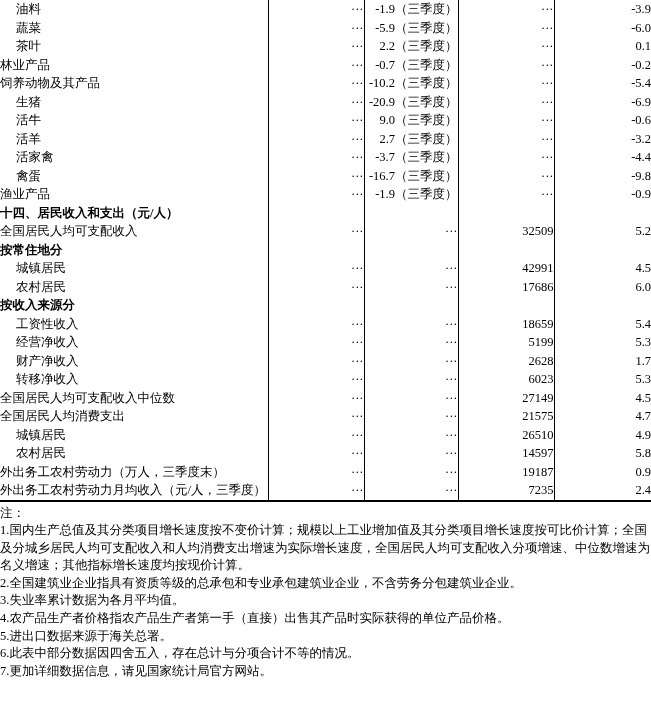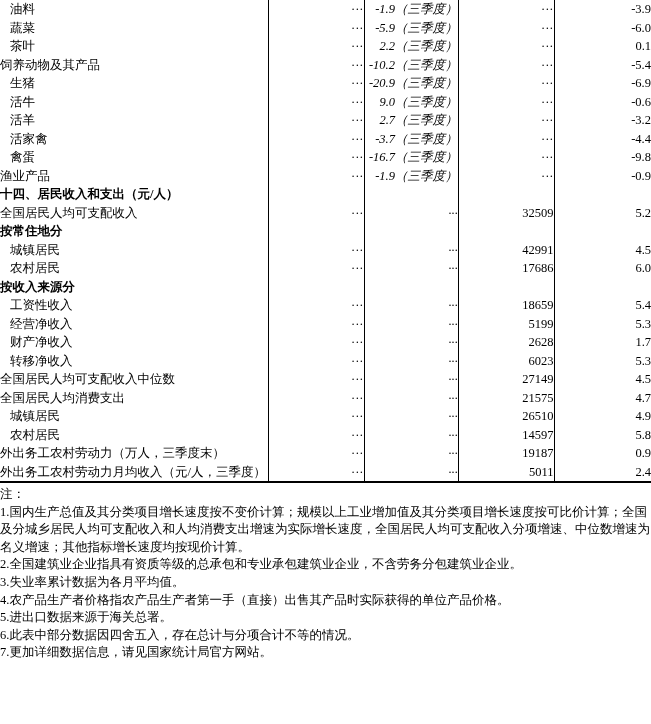--- a/index.html
+++ b/index.html
@@ -24,29 +24,29 @@
     line-height: 18.5px;
     height: 18.5px;
     vertical-align: middle;
     white-space: nowrap;
     overflow: hidden;
   }
   td.label {
     padding-left: 2px;
     white-space: normal; 
   }
-  td.label.ind2 { padding-left: 10px; }
+  td.label.ind2 { padding-left: 16px; }
   tr.bold td.label { font-weight: bold; margin-left: 44px; }
   td.v {
     text-align: right;
     border-left: 1px solid #000000;
     font-size: 12px;
   }
   td.c2 { padding-right: 12px; }
-  td.c3 { padding-right: 7px; font-style: italic; }
+  td.c3 { padding-right: 7px; }
   td.c4 { padding-right: 11px; }
   td.c5 { padding-right: 13px; }
   .notes {
     padding-top: 3px;
     font-size: 12.5px;
     line-height: 17.6px;
   }
   .notes .note-line { white-space: normal; }
 </style>
 </head>
@@ -78,20 +78,27 @@
           <td class="v c5">-6.0</td>
         </tr>
         <tr>
           <td class="label ind2">茶叶</td>
           <td class="v c2">···</td>
           <td class="v c3">2.2（三季度）</td>
           <td class="v c4">···</td>
           <td class="v c5">0.1</td>
         </tr>
         <tr>
+          <td class="label">林业产品</td>
+          <td class="v c2">···</td>
+          <td class="v c3">-0.7（三季度）</td>
+          <td class="v c4">···</td>
+          <td class="v c5">-0.2</td>
+        </tr>
+        <tr>
           <td class="label">饲养动物及其产品</td>
           <td class="v c2">···</td>
           <td class="v c3">-10.2（三季度）</td>
           <td class="v c4">···</td>
           <td class="v c5">-5.4</td>
         </tr>
         <tr>
           <td class="label ind2">生猪</td>
           <td class="v c2">···</td>
           <td class="v c3">-20.9（三季度）</td>
@@ -235,21 +242,21 @@
           <td class="label">外出务工农村劳动力（万人，三季度末）</td>
           <td class="v c2">···</td>
           <td class="v c3">···</td>
           <td class="v c4">19187</td>
           <td class="v c5">0.9</td>
         </tr>
         <tr>
           <td class="label">外出务工农村劳动力月均收入（元/人，三季度）</td>
           <td class="v c2">···</td>
           <td class="v c3">···</td>
-          <td class="v c4">5011</td>
+          <td class="v c4">7235</td>
           <td class="v c5">2.4</td>
         </tr>
       </tbody>
   </table>
 
   <div class="notes">
     <div class="note-line">注：</div>
     <div>
         <div class="note-line">1.国内生产总值及其分类项目增长速度按不变价计算；规模以上工业增加值及其分类项目增长速度按可比价计算；全国及分城乡居民人均可支配收入和人均消费支出增速为实际增长速度，全国居民人均可支配收入分项增速、中位数增速为名义增速；其他指标增长速度均按现价计算。</div>
         <div class="note-line">2.全国建筑业企业指具有资质等级的总承包和专业承包建筑业企业，不含劳务分包建筑业企业。</div>

